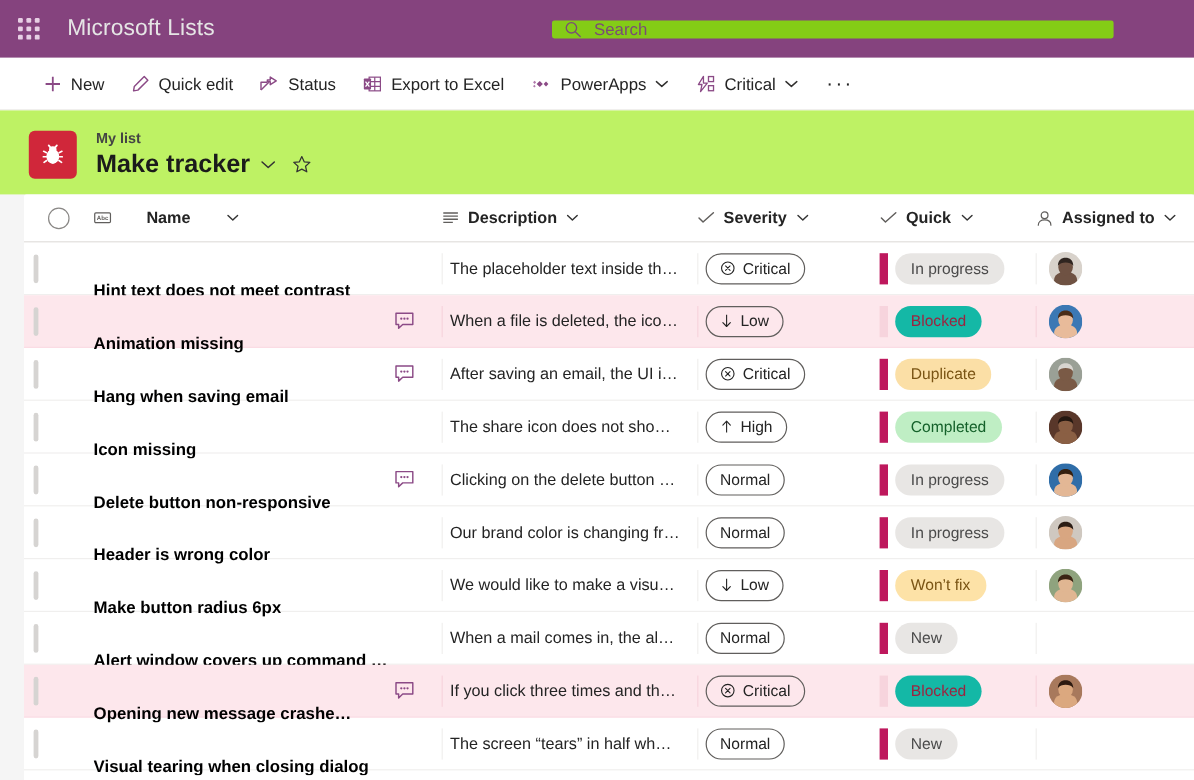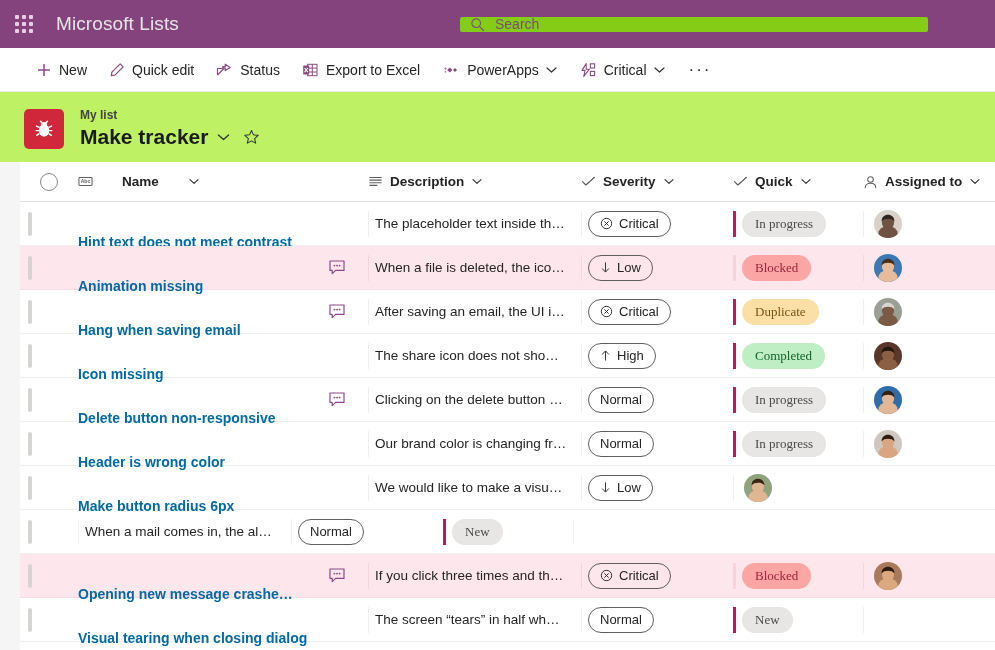--- a/index.html
+++ b/index.html
@@ -185,21 +185,21 @@
   .cell-name {
     display: flex;
     align-items: center;
     justify-content: space-between;
     padding-right: 22px;
     height: 100%;
   }
   .name-text {
     font-size: 14px;
     font-weight: 600;
-    color: #0369a1;
+    color: #000000;
     overflow: hidden;
     text-overflow: ellipsis;
     white-space: nowrap;
     cursor: pointer;
     margin-top: 36px;
   }
   .comment-btn { flex: 0 0 auto; display: flex; align-items: center; cursor: pointer; margin-left: 8px; }
 
   .cell-desc {
     font-size: 13.5px;
@@ -210,21 +210,21 @@
     white-space: nowrap;
     border-left: 1px solid #f0efee;
     padding-left: 6px;
     height: 26px;
     line-height: 26px;
   }
   .row.alert .cell-desc { border-left-color: #f7d4dd; }
 
   .cell-sev, .cell-status { display: flex; align-items: center; }
   .cell-sev { border-left: 1px solid #f0efee; height: 26px; padding-left: 6px; }
-  .cell-status { border-left: 3px solid #be185d; height: 26px; padding-left: 6px; font-family: Liberation Serif, serif; }
+  .cell-status { border-left: 7px solid #be185d; height: 26px; padding-left: 6px; }
   .row.alert .cell-sev, .row.alert .cell-status { border-left-color: #f7d4dd; }
 
   .pill-outline {
     display: inline-flex;
     align-items: center;
     height: 26px;
     padding: 0 11px;
     border: 1px solid #605e5c;
     border-radius: 13px;
     font-size: 13px;
@@ -237,21 +237,21 @@
   .pill-solid {
     display: inline-flex;
     align-items: center;
     height: 26px;
     padding: 0 13px;
     border-radius: 13px;
     font-size: 13px;
     white-space: nowrap;
   }
   .st-inprogress { background: #e8e6e4; color: #4a4a4a; }
-  .st-blocked    { background: #fca5a5; color: #9c2440; text-align: center; }
+  .st-blocked    { background: #14b8a6; color: #9c2440; text-align: center; }
   .st-duplicate  { background: #fbdfa6; color: #7a5414; }
   .st-completed  { background: #bfeec4; color: #14612a; }
   .st-wontfix    { background: #fde2a7; color: #7a5414; }
   .st-new        { background: #e8e6e4; color: #4a4a4a; }
 
   .cell-assign { display: flex; align-items: center; border-left: 1px solid #f0efee; height: 26px; padding-left: 10px; }
   .row.alert .cell-assign { border-left-color: #f7d4dd; }
   .avatar {
     width: 28px; height: 28px;
     border-radius: 50%;
@@ -696,32 +696,38 @@
             <span class="pill-outline">
               <span class="pglyph">
                 <svg width="11" height="13" viewBox="0 0 12 14">
                   <line x1="6" y1="1.4" x2="6" y2="11.6" stroke="#242424" stroke-width="1"></line>
                   <path d="M2.6 8.4L6 12l3.4-3.6" fill="none" stroke="#242424" stroke-width="1" stroke-linecap="round" stroke-linejoin="round"></path>
                 </svg>
               </span>
               <span>Low</span>
             </span>
           </div>
+          <div class="c-status cell-status">
+            <span class="pill-solid st-wontfix">Won’t fix</span>
+          </div>
           <div class="c-assign cell-assign">
             <span class="avatar"><svg width="28" height="28" viewBox="0 0 28 28">
                 <rect width="28" height="28" fill="#8fa37e"></rect>
                 <ellipse cx="14" cy="23.5" rx="9.6" ry="7.4" fill="#e0b692"></ellipse>
                 <ellipse cx="14" cy="12.6" rx="6.1" ry="6.8" fill="#e0b692"></ellipse>
                 <path d="M7.6 11.4c0-4.4 2.9-6.6 6.4-6.6s6.4 2.2 6.4 6.6c-1.5-2-3.6-2.7-6.4-2.7s-4.9.7-6.4 2.7z" fill="#3a2414"></path>
               </svg></span>
           </div>
         </div>
         <div class="row">
           <div class="row-indicator">
             <i></i>
+          </div>
+          <div class="c-name cell-name">
+            <span class="name-text">Alert window covers up command …</span>
           </div>
           <div class="c-desc cell-desc">When a mail comes in, the alert toast…</div>
           <div class="c-sev cell-sev">
             <span class="pill-outline">
               <span>Normal</span>
             </span>
           </div>
           <div class="c-status cell-status">
             <span class="pill-solid st-new">New</span>
           </div>

